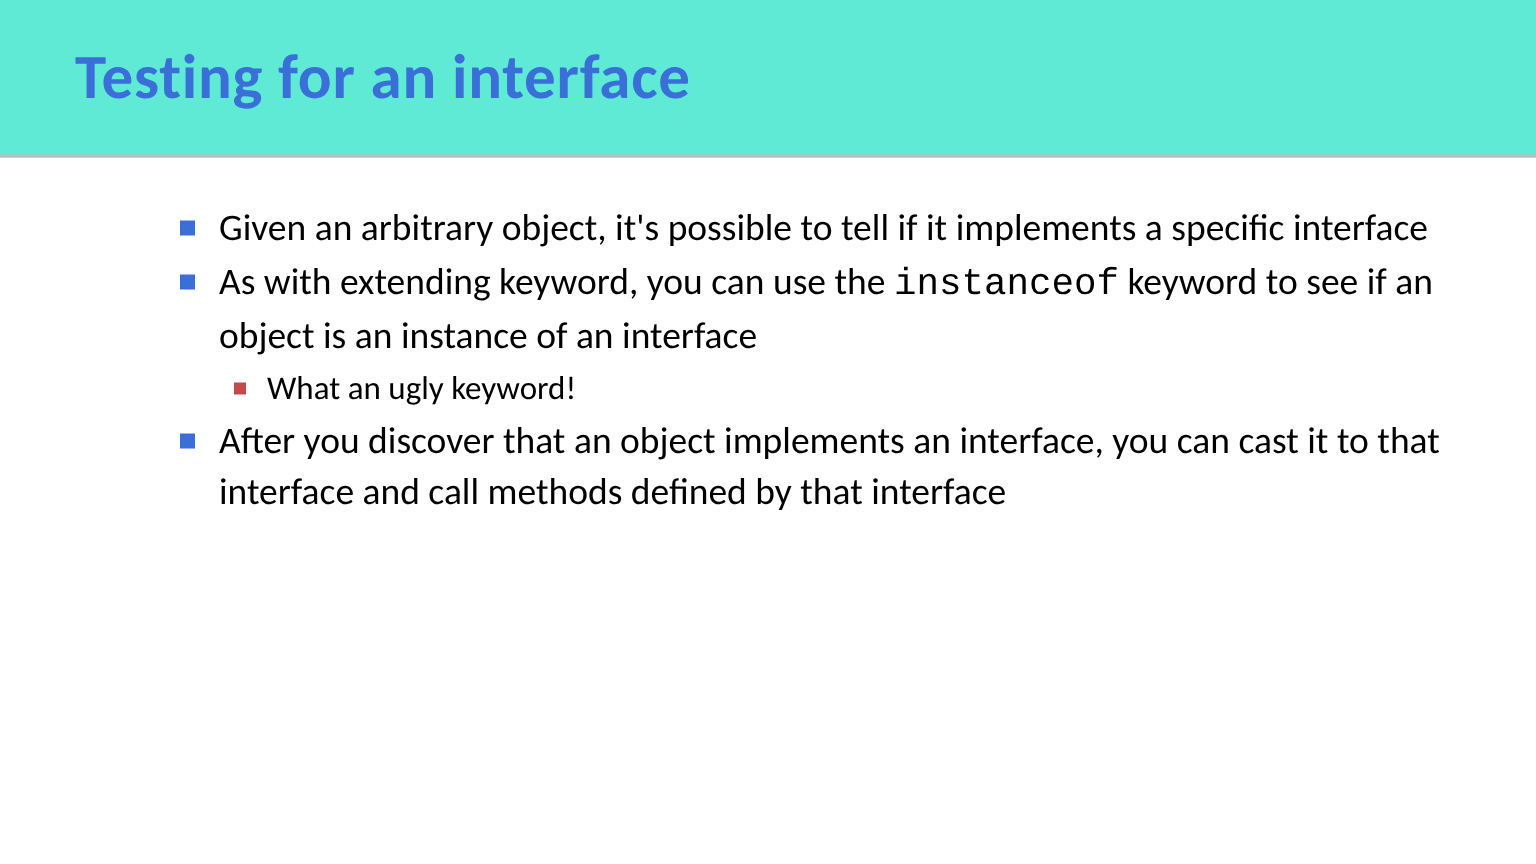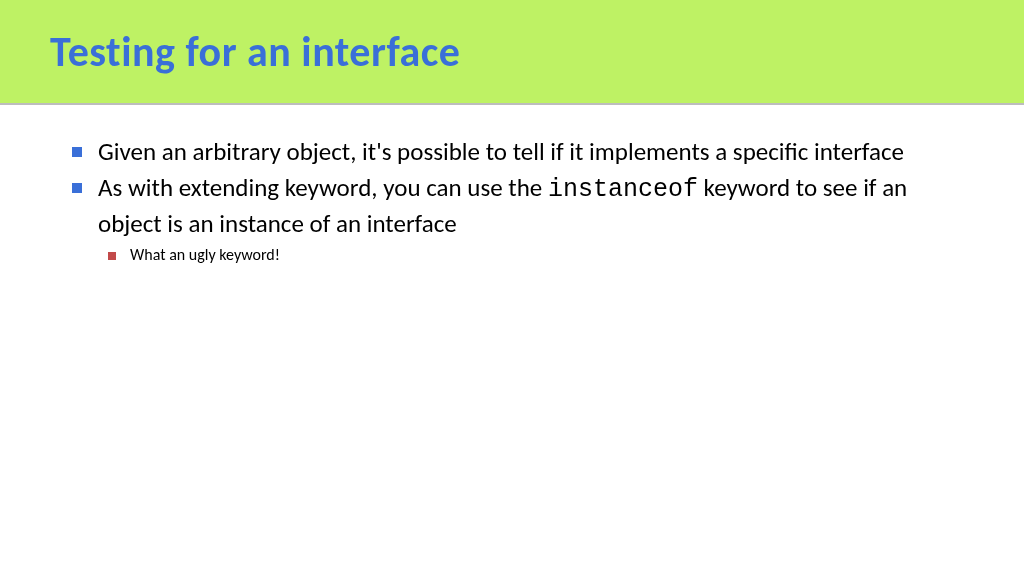--- a/index.html
+++ b/index.html
@@ -4,36 +4,37 @@
 <style>
   * { margin: 0; padding: 0; box-sizing: border-box; }
   body {
     width: 1024px;
     height: 576px;
     background: #ffffff;
     font-family: "Segoe UI", "Calibri", Arial, sans-serif;
     overflow: hidden;
   }
   .header {
-    background: #bef264;
+    background: #5eead4;
     height: 105px;
     width: 100%;
     display: flex;
     align-items: center;
     padding-left: 50px;
     border-bottom: 2px solid #bdbdbd;
   }
   .title {
     color: #3a6fd8;
     font-size: 42px;
     font-weight: 700;
     letter-spacing: 0.5px;
   }
   .content {
     padding: 30px 64px 0 70px;
+    margin-left: 48px;
   }
   ul.level1 {
     list-style: none;
   }
   ul.level1 > li {
     position: relative;
     padding-left: 28px;
     font-size: 25px;
     line-height: 1.35;
     color: #000;
@@ -48,21 +49,21 @@
     height: 10px;
     background: #3a6fd8;
   }
   ul.level2 {
     list-style: none;
     margin-top: 4px;
   }
   ul.level2 > li {
     position: relative;
     padding-left: 24px;
-    font-size: 16px;
+    font-size: 22px;
     line-height: 1.4;
     color: #000;
     margin-left: 8px;
   }
   ul.level2 > li::before {
     content: "";
     position: absolute;
     left: 2px;
     top: 0.48em;
     width: 8px;
@@ -90,16 +91,19 @@
 
     <li>
       <span>As with extending keyword, you can use the </span><span class="mono">instanceof</span><span> keyword to see if an object is an instance of an interface</span>
       <ul class="level2">
         <li>
           <span>What an ugly keyword!</span>
         </li>
       </ul>
     </li>
 
+    <li>
+      <span>After you discover that an object implements an interface, you can cast it to that interface and call methods defined by that interface</span>
+    </li>
 
 
   </ul>
 </div>
 
 </body></html>

